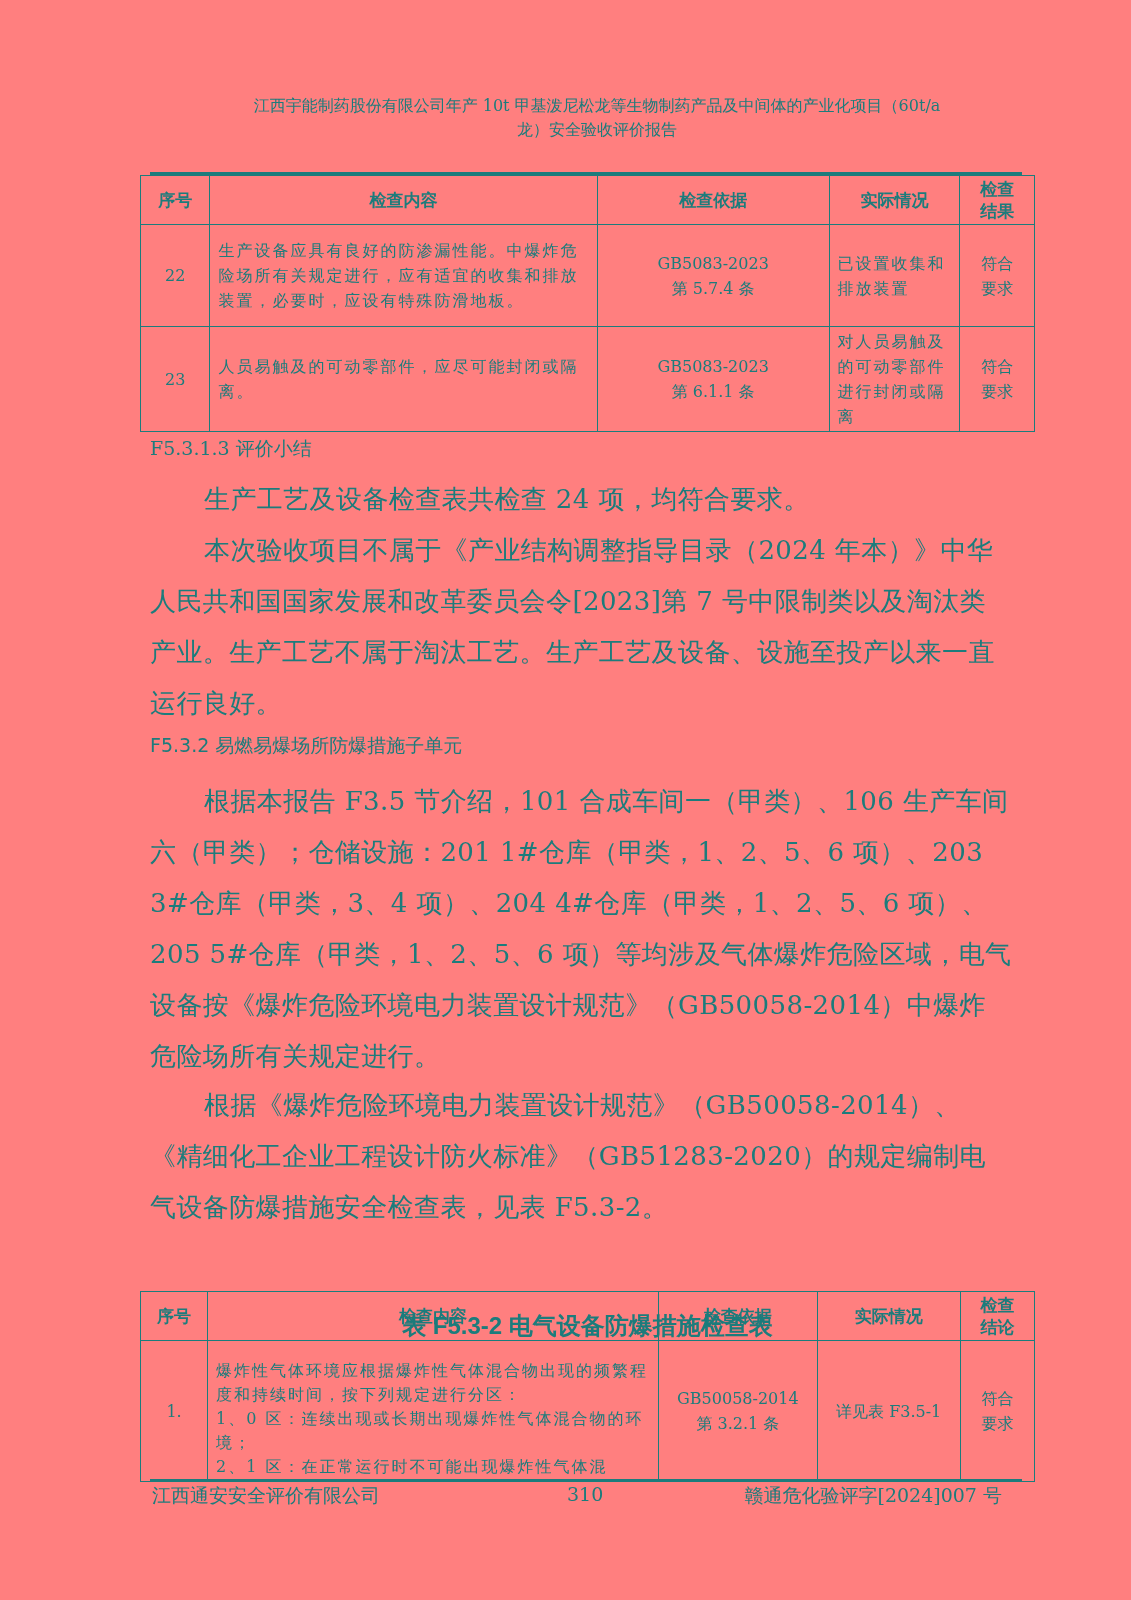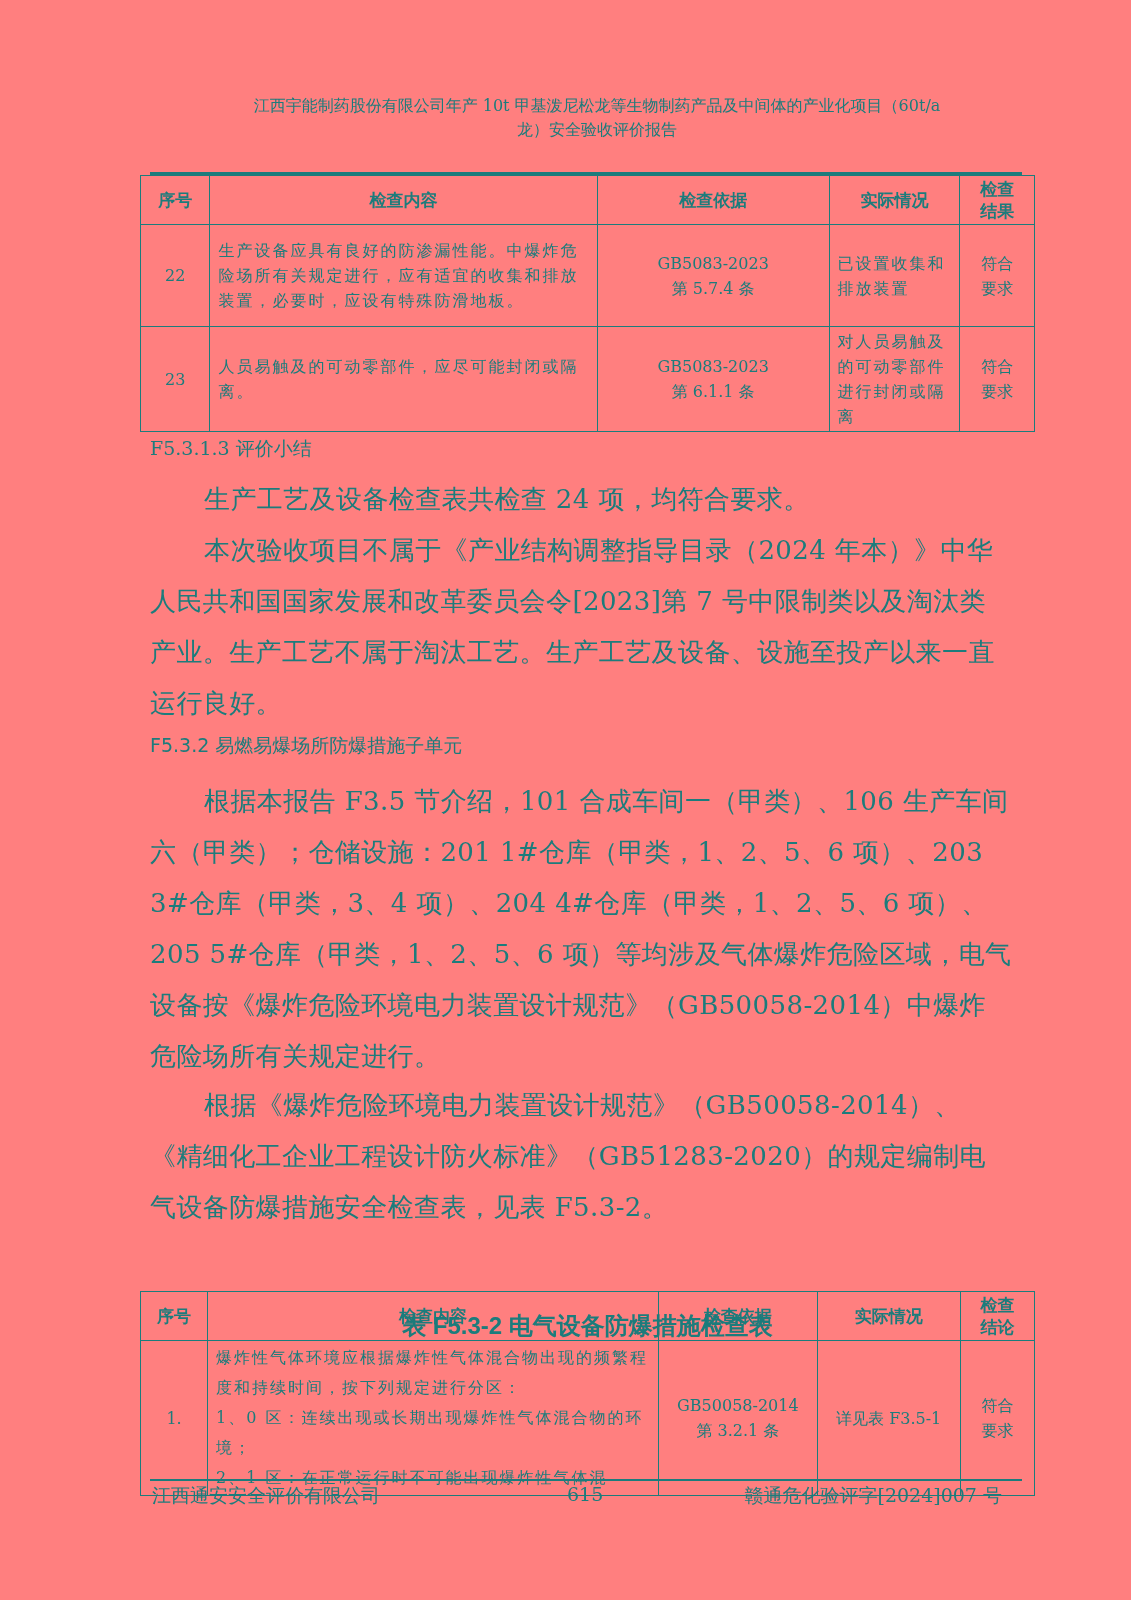--- a/index.html
+++ b/index.html
@@ -148,36 +148,36 @@
     <th>检查内容</th>
     <th>检查依据</th>
     <th>实际情况</th>
     <th style="line-height:22px;">
       <div>检查</div>
       <div>结论</div>
     </th>
   </tr>
   <tr style="height:124px;">
     <td class="c">1.</td>
-    <td class="l just" style="line-height:30px; vertical-align:top; padding-top:2px;">
+    <td class="l just" style="line-height:24px; vertical-align:top; padding-top:18px;">
       <div>爆炸性气体环境应根据爆炸性气体混合物出现的频繁程度和持续时间，按下列规定进行分区：</div>
       <div>1、0 区：连续出现或长期出现爆炸性气体混合物的环境；</div>
       <div>2、1 区：在正常运行时不可能出现爆炸性气体混</div>
     </td>
     <td class="c">
       <div>GB50058-2014</div>
       <div>第 3.2.1 条</div>
     </td>
     <td class="c">详见表 F3.5-1</td>
     <td class="c">
       <div>符合</div>
       <div>要求</div>
     </td>
   </tr>
 </tbody>
   </table>
 
 <div class="footer-rule"></div>
 <div class="footer">
   <span class="left">江西通安安全评价有限公司</span>
-  <span class="center">615</span>
+  <span class="center">310</span>
   <span class="right">赣通危化验评字[2024]007 号</span>
 </div>
 
 </body></html>

